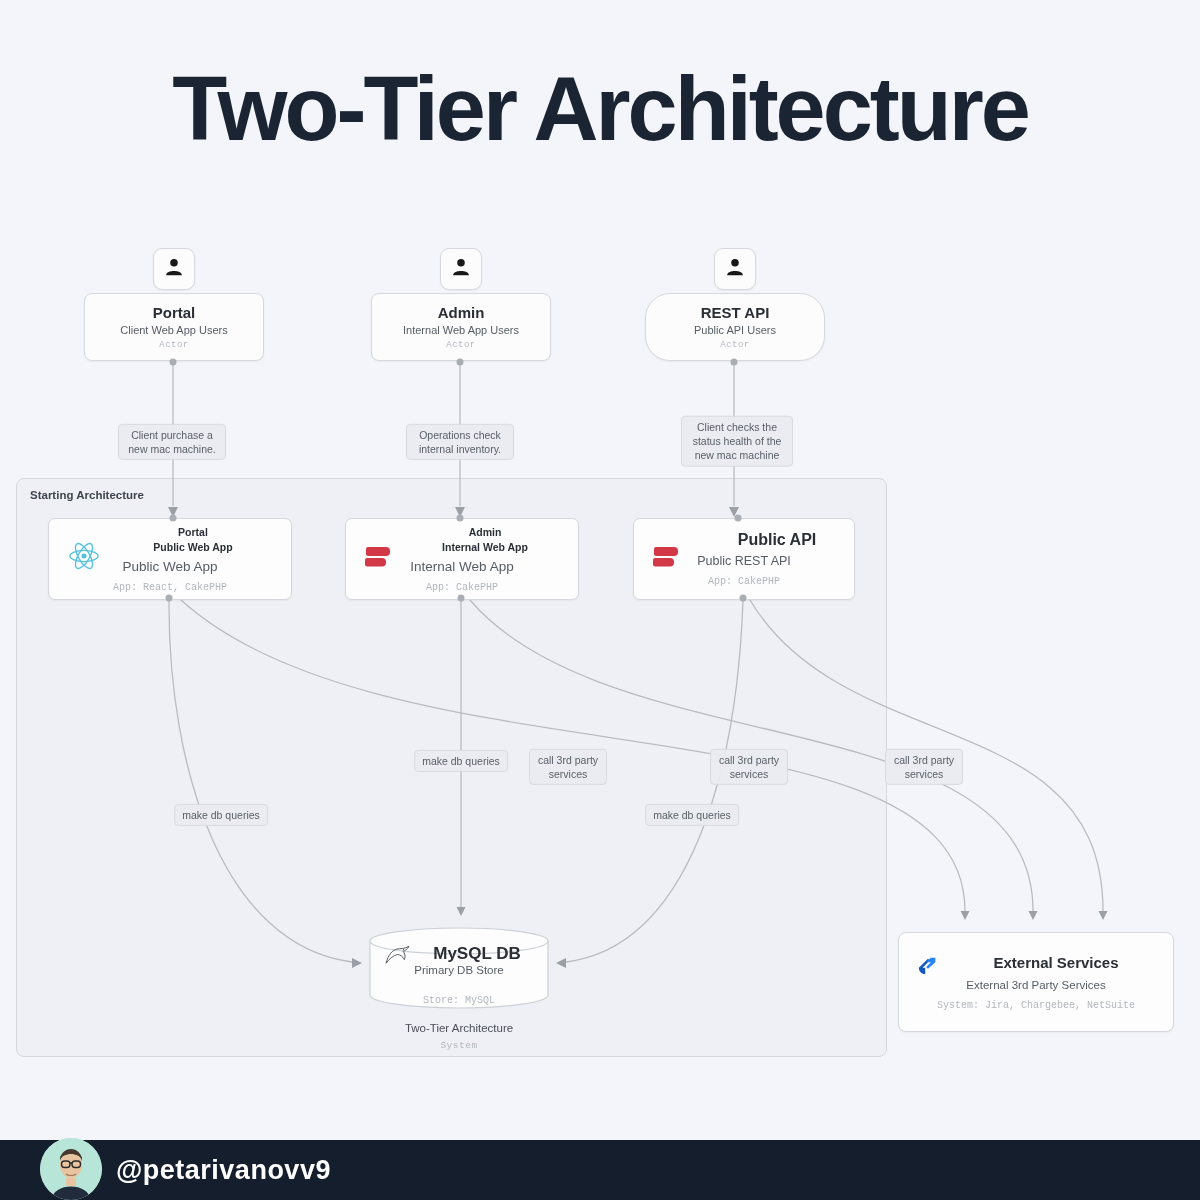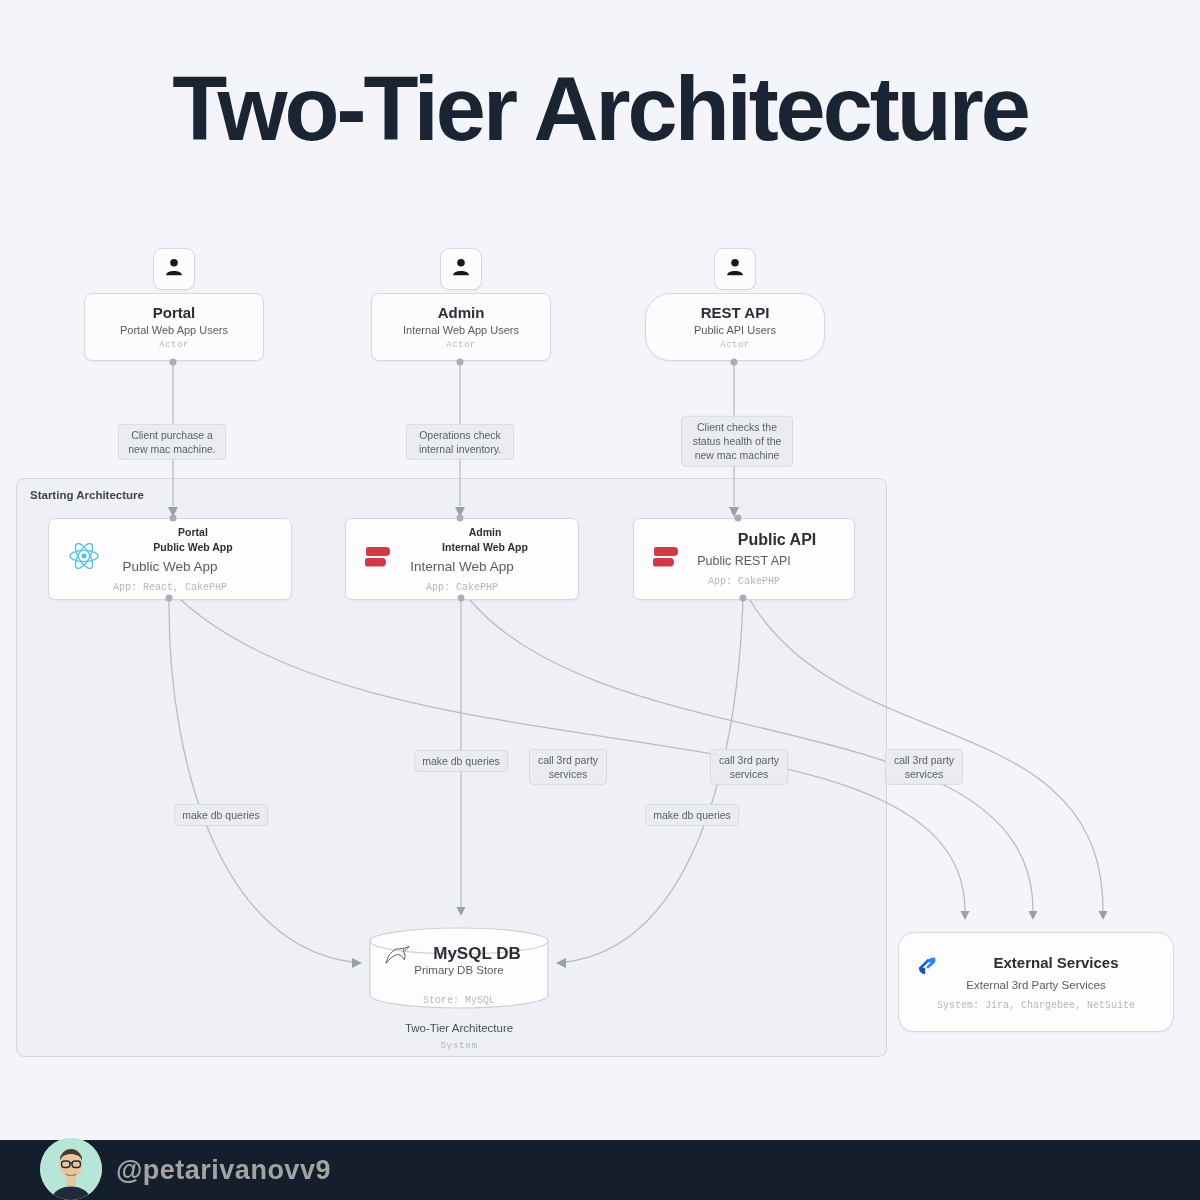--- a/index.html
+++ b/index.html
@@ -69,39 +69,39 @@
   .db-title{font-size:17px;font-weight:bold;color:#2a2e35;text-align:center;
     padding-left:36px;}
   .db-sub{font-size:11.5px;color:#565c64;text-align:center;}
   .db-tech{font-size:10px;color:#b2b7bd;text-align:center;margin-top:19px;}
   .sys-caption{left:370px;top:1022px;width:178px;text-align:center;z-index:3;}
   .sys-caption .l1{font-size:11.5px;color:#4a4f57;}
   .sys-caption .l2{font-size:9.5px;color:#b2b7bd;margin-top:6px;letter-spacing:.5px;}
   
   .ext-node{
     left:898px;top:932px;width:274px;height:98px;
-    background:#fdfdfe;border:1px solid #d5d8dd;border-radius:16px;
+    background:#fdfdfe;border:1px solid #d5d8dd;border-radius:8px;
     box-shadow:0 1px 2px rgba(20,30,50,.05);z-index:3;
     display:flex;flex-direction:column;justify-content:center;
   }
   .ext-icon{position:absolute;left:18px;top:22px;}
   .ext-title{font-size:15px;font-weight:bold;color:#2a2e35;text-align:center;
     padding-left:40px;}
   .ext-sub{font-size:11.5px;color:#565c64;text-align:center;margin-top:8px;}
   .ext-tech{font-size:10px;color:#b2b7bd;text-align:center;margin-top:9px;}
   
   .footer{
     left:0;top:1140px;width:1200px;height:60px;background:#141e2c;z-index:5;
     display:flex;align-items:center;
   }
   .avatar{
     position:absolute;left:40px;top:-2px;width:62px;height:62px;border-radius:50%;
     overflow:hidden;background:#b7e6d8;
   }
-  .handle{margin-left:116px;font-size:27px;font-weight:bold;color:#a3a3a3;
+  .handle{margin-left:116px;font-size:27px;font-weight:bold;color:#ffffff;
     letter-spacing:.5px;}
   .footer-right{margin-left:auto;margin-right:40px;font-size:27px;font-weight:bold;
     color:#f5f6f8;display:flex;align-items:center;gap:10px;letter-spacing:.5px;}
   .heart{color:#e5384a;font-size:26px;line-height:1;}
   svg.edges{left:0;top:0;z-index:2;}
 </style>
 </head>
 <body>
 
 <div class="abs page-title">Two-Tier Architecture</div>
@@ -145,21 +145,21 @@
 <div class="abs icon-tile" style="left:153px;top:248px;">
   <span>
     <svg width="22" height="22" viewBox="0 0 24 24" fill="#17181a">
         <circle cx="12" cy="7.4" r="4.1"></circle>
         <path d="M3.5,20.5 c0,-5.6 17,-5.6 17,0 v0.6 h-17 z"></path>
       </svg>
   </span>
 </div>
 <div class="abs actor-card" style="left:84px;top:293px;">
   <div class="actor-name">Portal</div>
-  <div class="actor-sub">Portal Web App Users</div>
+  <div class="actor-sub">Client Web App Users</div>
   <div class="type-tag mono">Actor</div>
 </div>
 
 <div class="abs icon-tile" style="left:440px;top:248px;">
   <span>
     <svg width="22" height="22" viewBox="0 0 24 24" fill="#17181a">
         <circle cx="12" cy="7.4" r="4.1"></circle>
         <path d="M3.5,20.5 c0,-5.6 17,-5.6 17,0 v0.6 h-17 z"></path>
       </svg>
   </span>

